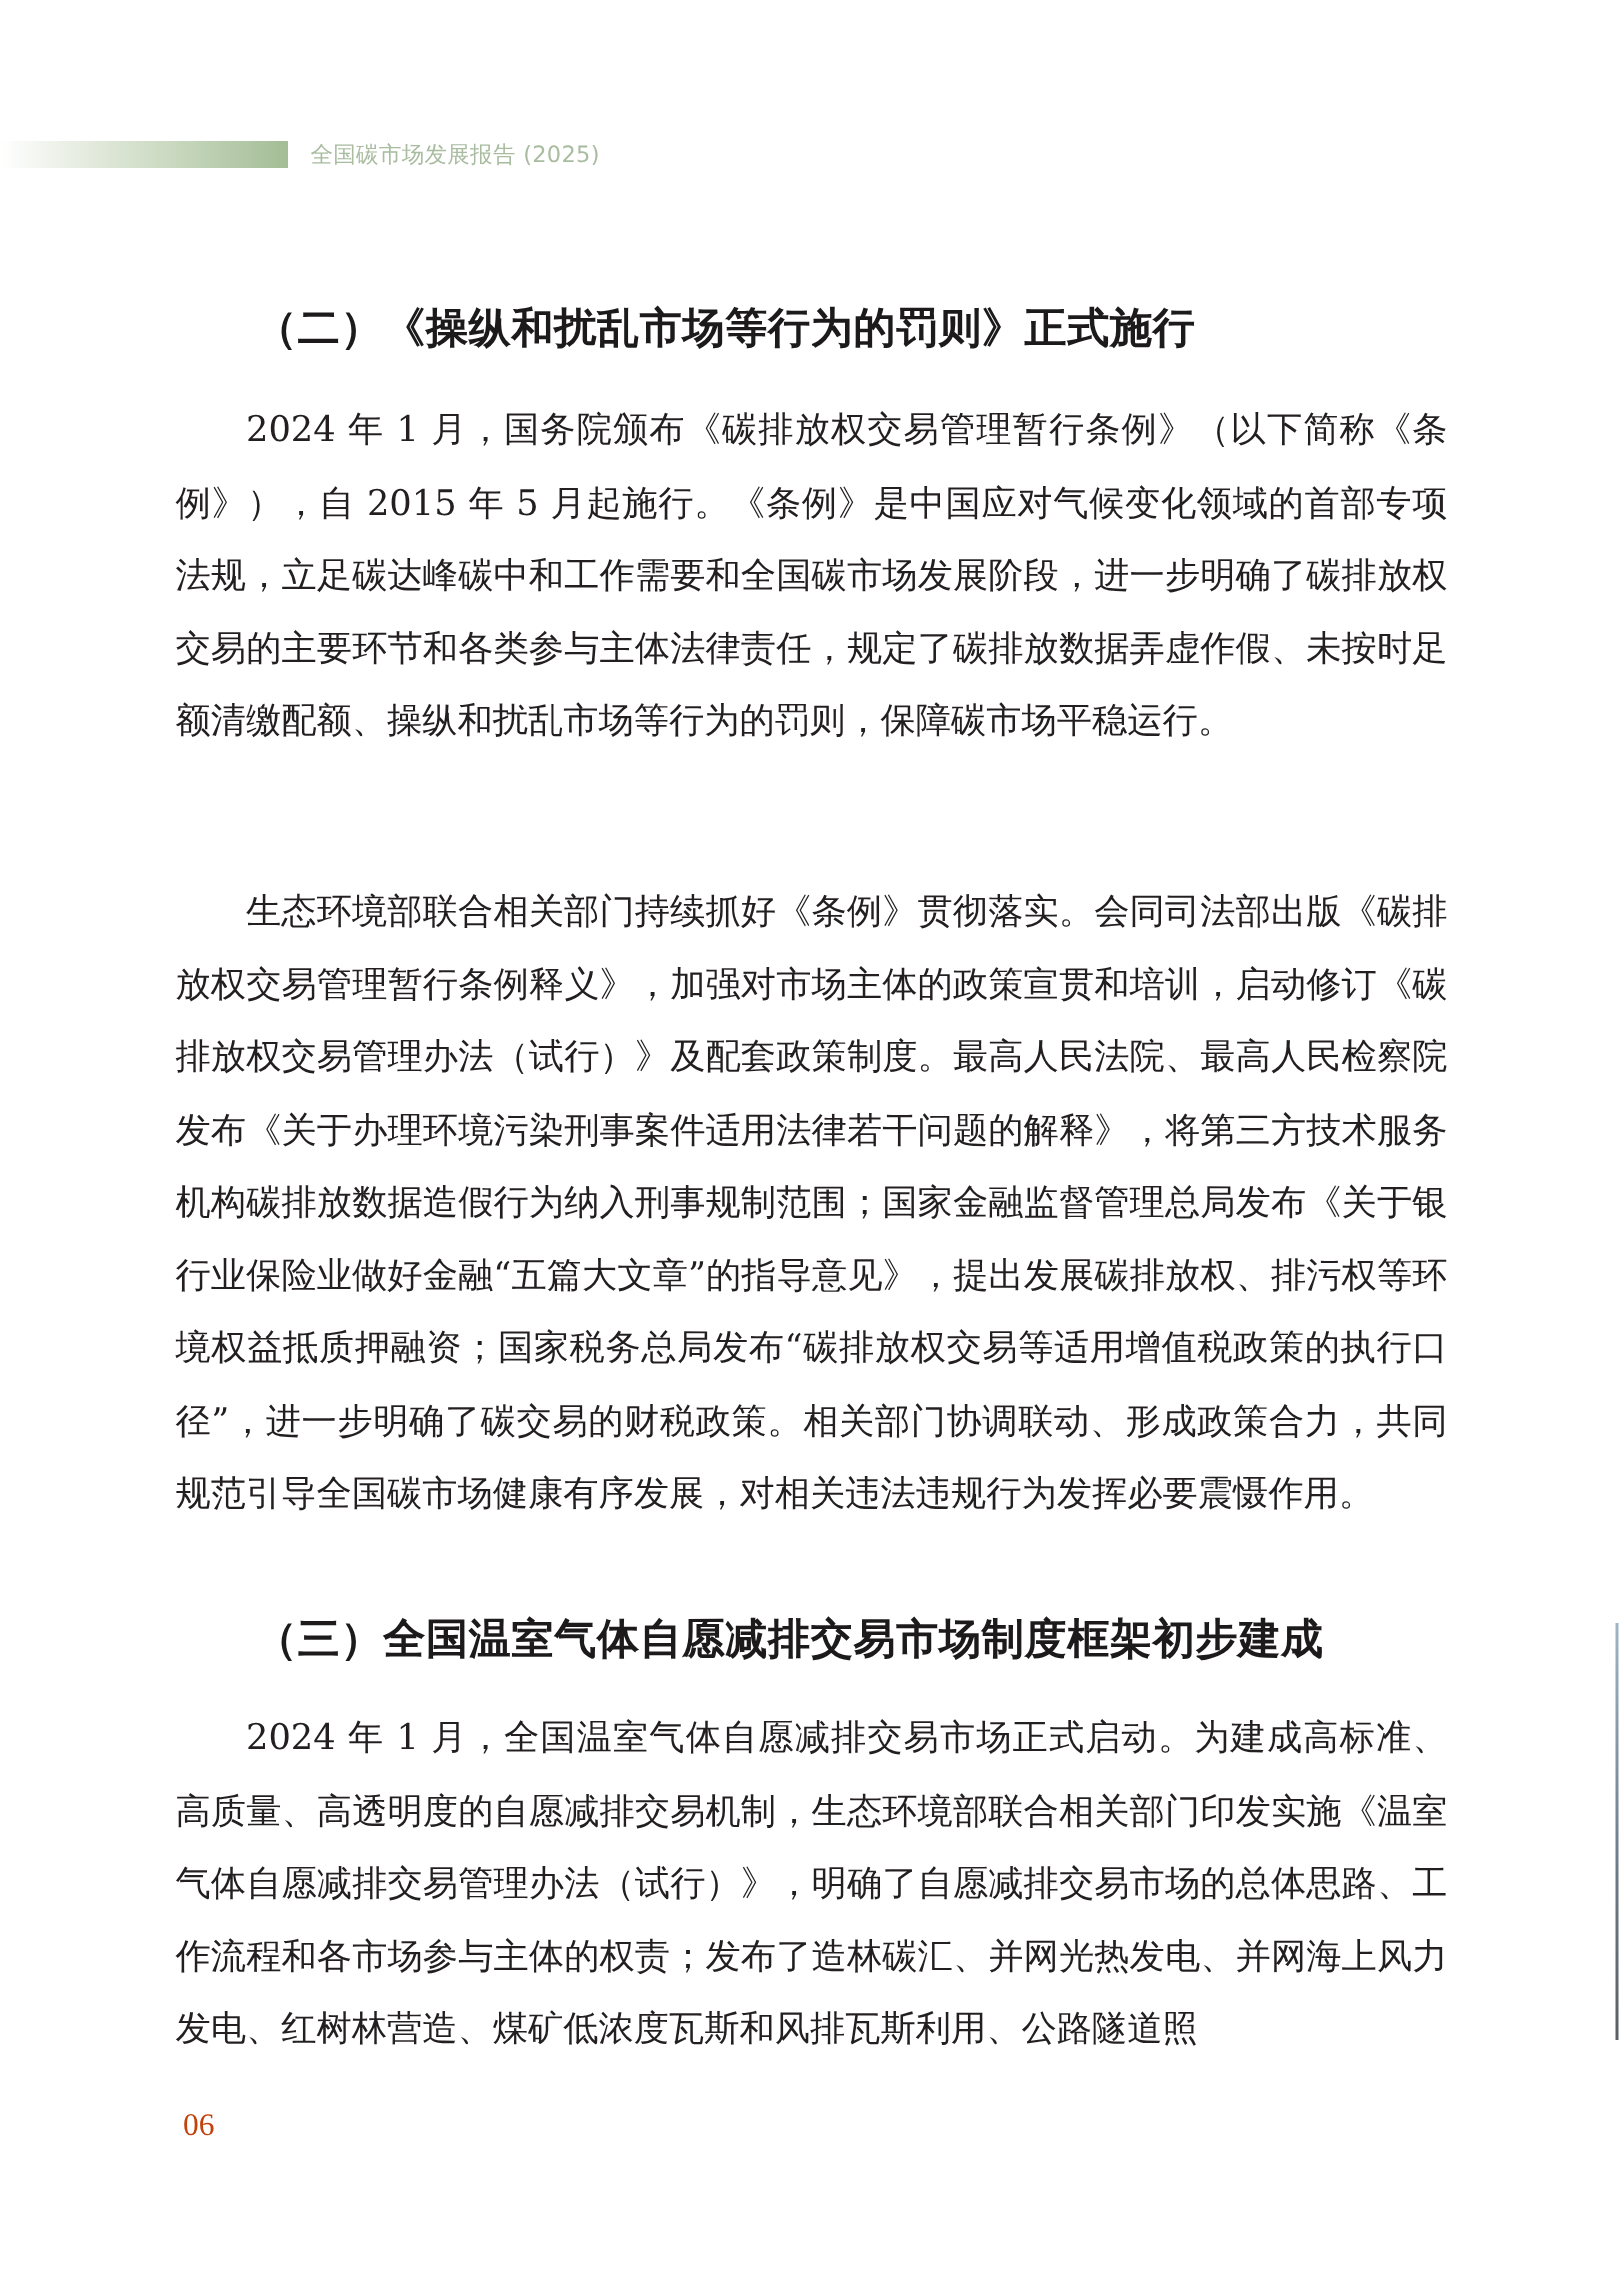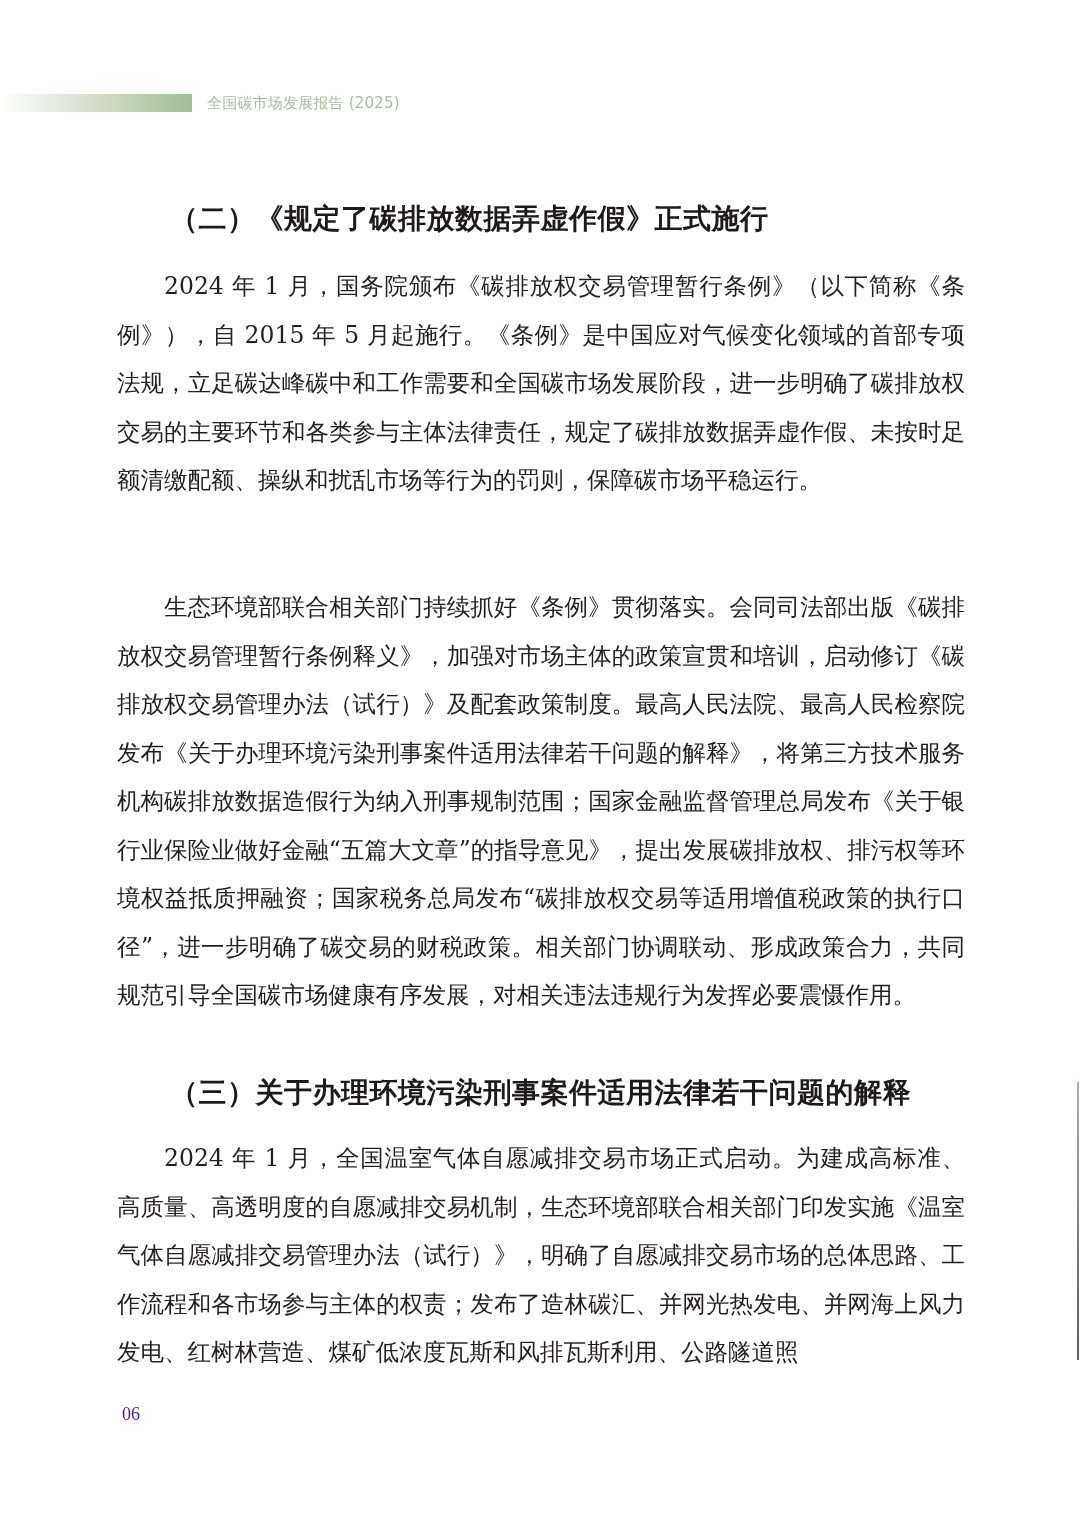--- a/index.html
+++ b/index.html
@@ -54,45 +54,45 @@
       text-align: justify;
       text-indent: 2em;
       color: #231f20;
       margin: 0;
     }
     .page-number {
       position: absolute;
       left: 122px;
       top: 1404px;
       font-family: "Liberation Serif", "DejaVu Serif", serif;
-      font-size: 18px;
-      color: #4c1d95;
+      font-size: 21px;
+      color: #c2410c;
     }
     .edge-line {
       position: absolute;
       left: 1077px;
       top: 1082px;
       width: 2px;
       height: 278px;
       background: linear-gradient(to bottom, #9fb4c4, #6c7a86 60%, #5b5f63);
     }
   </style>
 </head>
 <body>
 
 <div class="running-header">
   <div class="header-bar"></div>
   <span class="header-title">全国碳市场发展报告 (2025)</span>
 </div>
 
-<h2 class="section-heading" style="top:200px; margin:0;">（二）《规定了碳排放数据弄虚作假》正式施行</h2>
+<h2 class="section-heading" style="top:200px; margin:0;">（二）《操纵和扰乱市场等行为的罚则》正式施行</h2>
 
 <p class="para" style="top:262px;">2024 年 1 月，国务院颁布《碳排放权交易管理暂行条例》（以下简称《条例》），自 2015 年 5 月起施行。《条例》是中国应对气候变化领域的首部专项法规，立足碳达峰碳中和工作需要和全国碳市场发展阶段，进一步明确了碳排放权交易的主要环节和各类参与主体法律责任，规定了碳排放数据弄虚作假、未按时足额清缴配额、操纵和扰乱市场等行为的罚则，保障碳市场平稳运行。</p>
 
 <p class="para" style="top:583px;">生态环境部联合相关部门持续抓好《条例》贯彻落实。会同司法部出版《碳排放权交易管理暂行条例释义》，加强对市场主体的政策宣贯和培训，启动修订《碳排放权交易管理办法（试行）》及配套政策制度。最高人民法院、最高人民检察院发布《关于办理环境污染刑事案件适用法律若干问题的解释》，将第三方技术服务机构碳排放数据造假行为纳入刑事规制范围；国家金融监督管理总局发布《关于银行业保险业做好金融“五篇大文章”的指导意见》，提出发展碳排放权、排污权等环境权益抵质押融资；国家税务总局发布“碳排放权交易等适用增值税政策的执行口径”，进一步明确了碳交易的财税政策。相关部门协调联动、形成政策合力，共同规范引导全国碳市场健康有序发展，对相关违法违规行为发挥必要震慑作用。</p>
 
-<h2 class="section-heading" style="top:1074px; margin:0;">（三）关于办理环境污染刑事案件适用法律若干问题的解释</h2>
+<h2 class="section-heading" style="top:1074px; margin:0;">（三）全国温室气体自愿减排交易市场制度框架初步建成</h2>
 
 <p class="para" style="top:1134px;">2024 年 1 月，全国温室气体自愿减排交易市场正式启动。为建成高标准、高质量、高透明度的自愿减排交易机制，生态环境部联合相关部门印发实施《温室气体自愿减排交易管理办法（试行）》，明确了自愿减排交易市场的总体思路、工作流程和各市场参与主体的权责；发布了造林碳汇、并网光热发电、并网海上风力发电、红树林营造、煤矿低浓度瓦斯和风排瓦斯利用、公路隧道照</p>
 
 <div class="edge-line"></div>
 
 <div class="page-number">06</div>
 
 </body></html>

